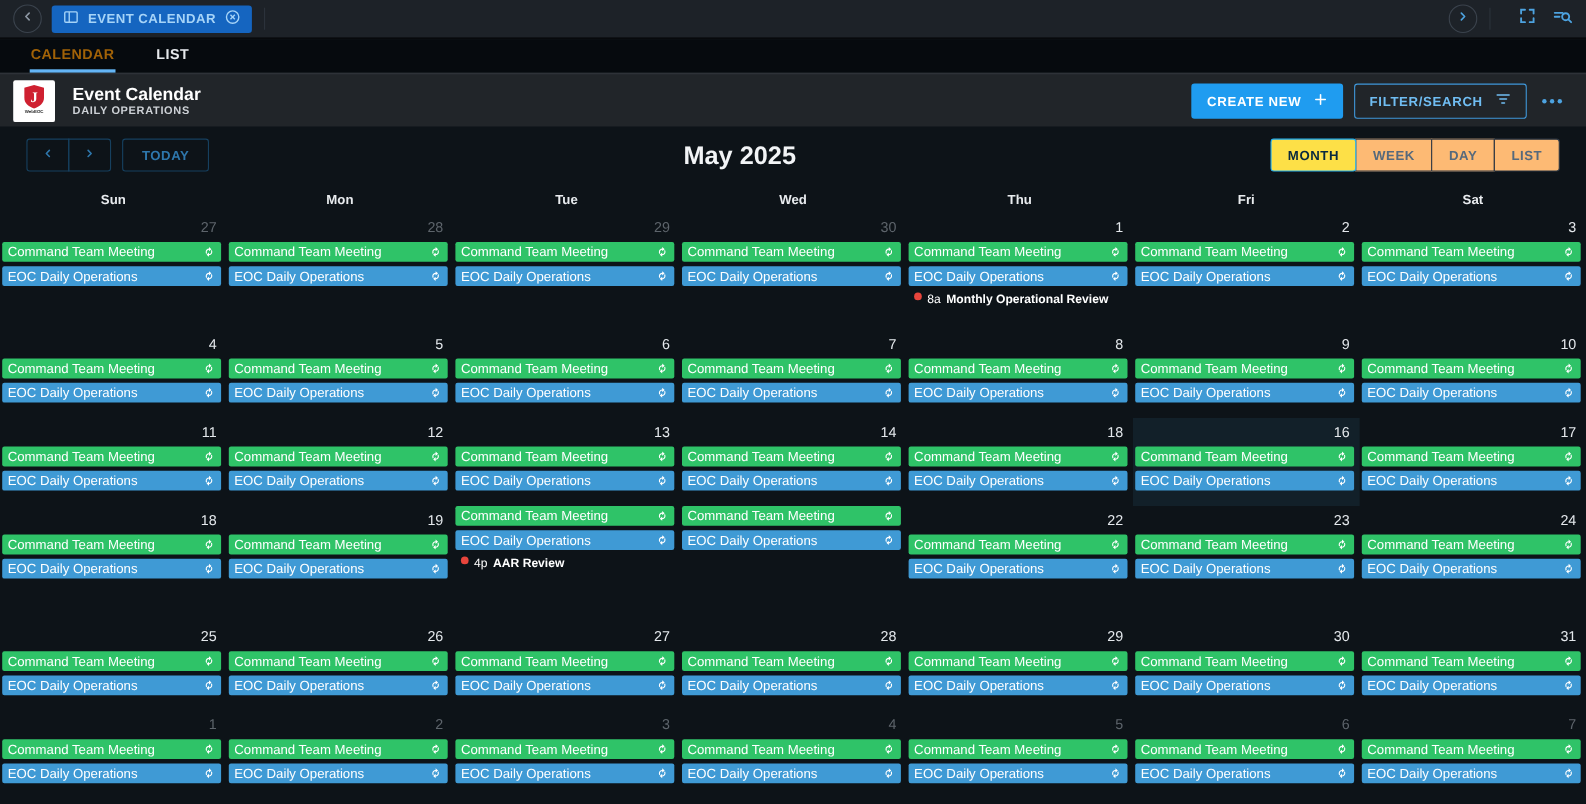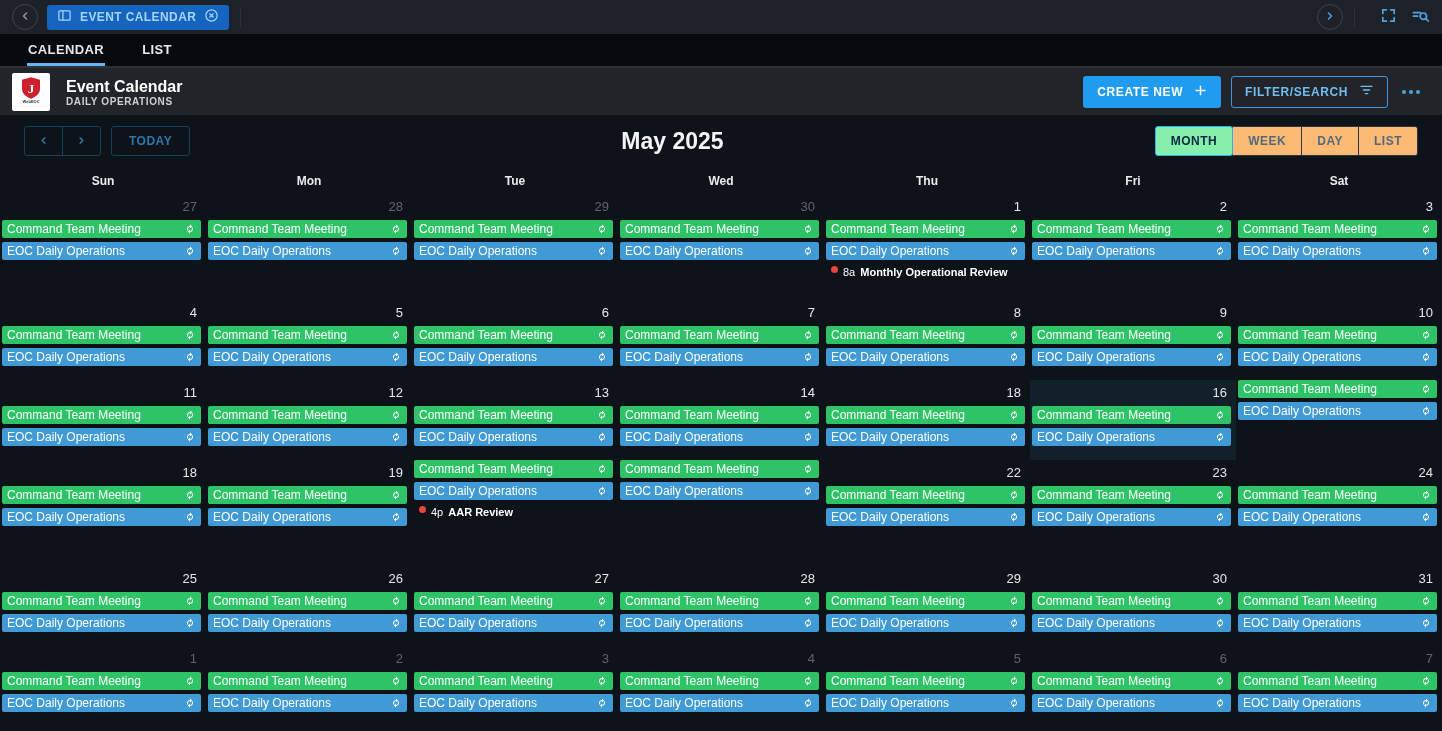--- a/index.html
+++ b/index.html
@@ -17,21 +17,21 @@
                color:#a6d4f8; font-size:12px; font-weight:bold; letter-spacing:.4px; cursor:pointer; }
   .vdivider { width:1px; height:20px; background:#2b323b; margin:0 11px; }
   .spacer { flex:1; }
   .strip-icon { display:flex; align-items:center; justify-content:center; cursor:pointer; margin-left:14px; }
 
   
   .subtabs { height:32px; background:#060a0e; display:flex; align-items:stretch;
              padding-left:27px; gap:36px; border-bottom:2px solid #2e3238; }
   .subtab { display:flex; align-items:center; font-size:13px; font-weight:bold;
             letter-spacing:.4px; border-bottom:3px solid transparent; padding:0 1px; cursor:pointer; }
-  .subtab.active { color:#e5e5e5; border-bottom-color:#64b5f6; }
+  .subtab.active { color:#a16207; border-bottom-color:#64b5f6; }
   .subtab.inactive { color:#e6e9ec; }
 
   
   .boardheader { height:47px; background:#212529; display:flex; align-items:center;
                  padding:0 12px; }
   .logo { width:38px; height:38px; background:#ffffff; border-radius:2px; display:flex;
           flex-direction:column; align-items:center; justify-content:center; flex-shrink:0; }
   .logo-text { font-size:8px; font-weight:bold; color:#2b2b2b; transform:scale(.5);
                margin-top:-2px; letter-spacing:0; }
   .title-block { margin-left:16px; }
@@ -59,21 +59,21 @@
                color:#2e77ac; font-weight:bold; font-size:12px; letter-spacing:.5px;
                border-radius:3px; background:transparent; cursor:pointer;
                font-family:"Liberation Sans", sans-serif; }
   .fc-title { flex:1; text-align:center; font-size:23px; font-weight:bold; color:#f2f4f6; }
   .view-group { display:flex; }
   .view-btn { height:30px; padding:0 15px; font-size:12px; font-weight:bold; letter-spacing:.5px;
               border:1px solid #2c3642; background:#fdba74; color:#56697c; margin-left:-1px;
               cursor:pointer; font-family:"Liberation Sans", sans-serif; }
   .view-btn:first-child { border-radius:3px 0 0 3px; margin-left:0; }
   .view-btn:last-child { border-radius:0 3px 3px 0; }
-  .view-btn.active { background:#86efac; color:#08293f; border-color:#27b3f2;
+  .view-btn.active { background:#fde047; color:#08293f; border-color:#27b3f2;
                      border-radius:3px; position:relative; z-index:1; }
 
   
   .dow-row { height:27px; display:flex; align-items:center; }
   .dow { flex:1; text-align:center; font-size:12px; font-weight:bold; color:#e9ecef; }
   .grid { height:536px; display:flex; flex-direction:column; overflow:hidden; }
   .week { display:flex; height:80px; }
   .week.tall { height:106px; }
   .week.last { flex:1; }
   .cell { flex:1; min-width:0; overflow:hidden; cursor:pointer; }
@@ -659,20 +659,21 @@
           <span class="ev-title">EOC Daily Operations</span>
           <span class="sync">
             <svg width="12" height="12" viewBox="0 0 24 24" fill="#ffffff">
               <path d="M12 6v-3l4.5 4-4.5 4V8c-2.21 0-4 1.79-4 4 0 .74.2 1.43.55 2.02L6.9 15.66A5.9 5.9 0 0 1 6 12c0-3.31 2.69-6 6-6z"></path>
               <path d="M17.1 8.34c.57 1.07.9 2.3.9 3.66 0 3.31-2.69 6-6 6v3l-4.5-4 4.5-4v3c2.21 0 4-1.79 4-4 0-.74-.2-1.43-.55-2.02z"></path>
             </svg>
           </span>
         </div>
       </div>
       <div class="cell">
+        <div class="daynum">17</div>
         <div class="event-bar" style="background: rgb(47, 195, 104);">
           <span class="ev-title">Command Team Meeting</span>
           <span class="sync">
             <svg width="12" height="12" viewBox="0 0 24 24" fill="#ffffff">
               <path d="M12 6v-3l4.5 4-4.5 4V8c-2.21 0-4 1.79-4 4 0 .74.2 1.43.55 2.02L6.9 15.66A5.9 5.9 0 0 1 6 12c0-3.31 2.69-6 6-6z"></path>
               <path d="M17.1 8.34c.57 1.07.9 2.3.9 3.66 0 3.31-2.69 6-6 6v3l-4.5-4 4.5-4v3c2.21 0 4-1.79 4-4 0-.74-.2-1.43-.55-2.02z"></path>
             </svg>
           </span>
         </div>
         <div class="event-bar" style="background: rgb(63, 154, 213);">

